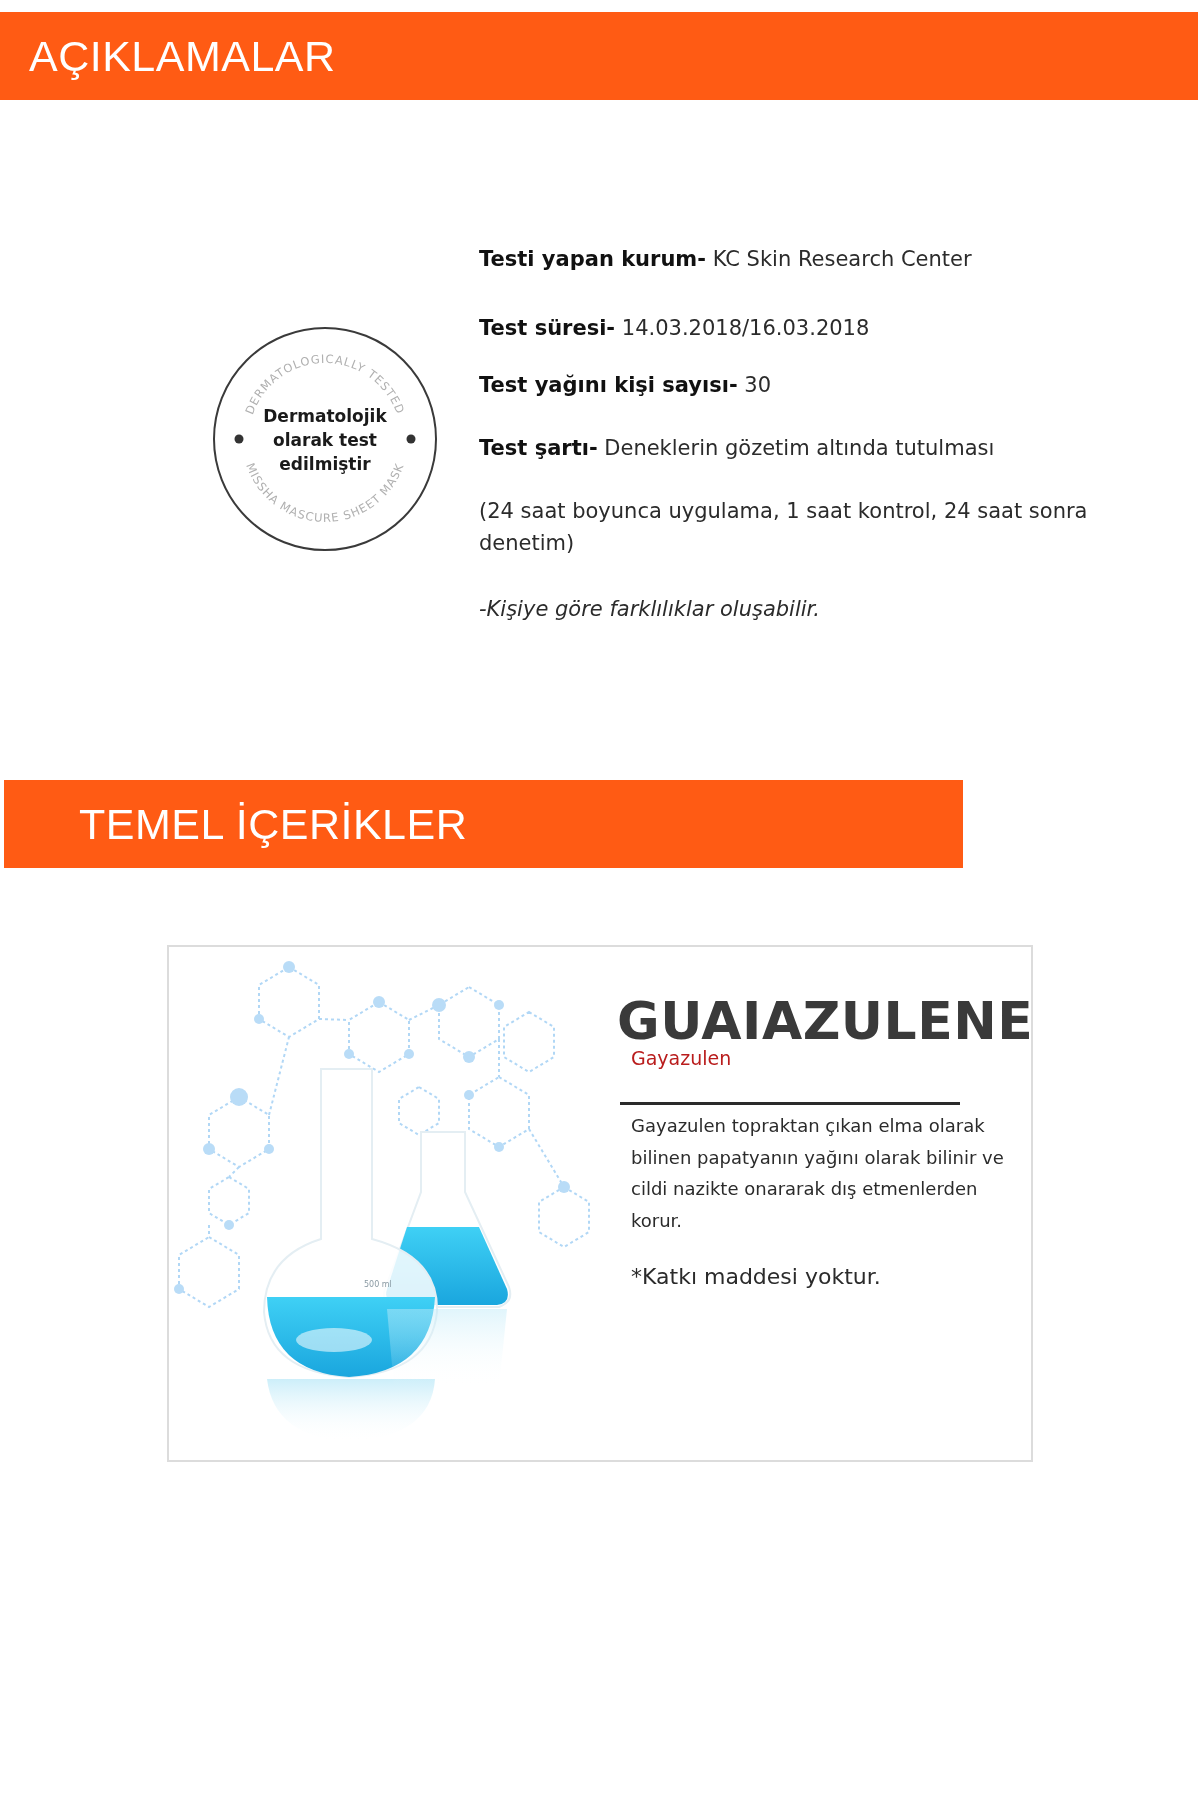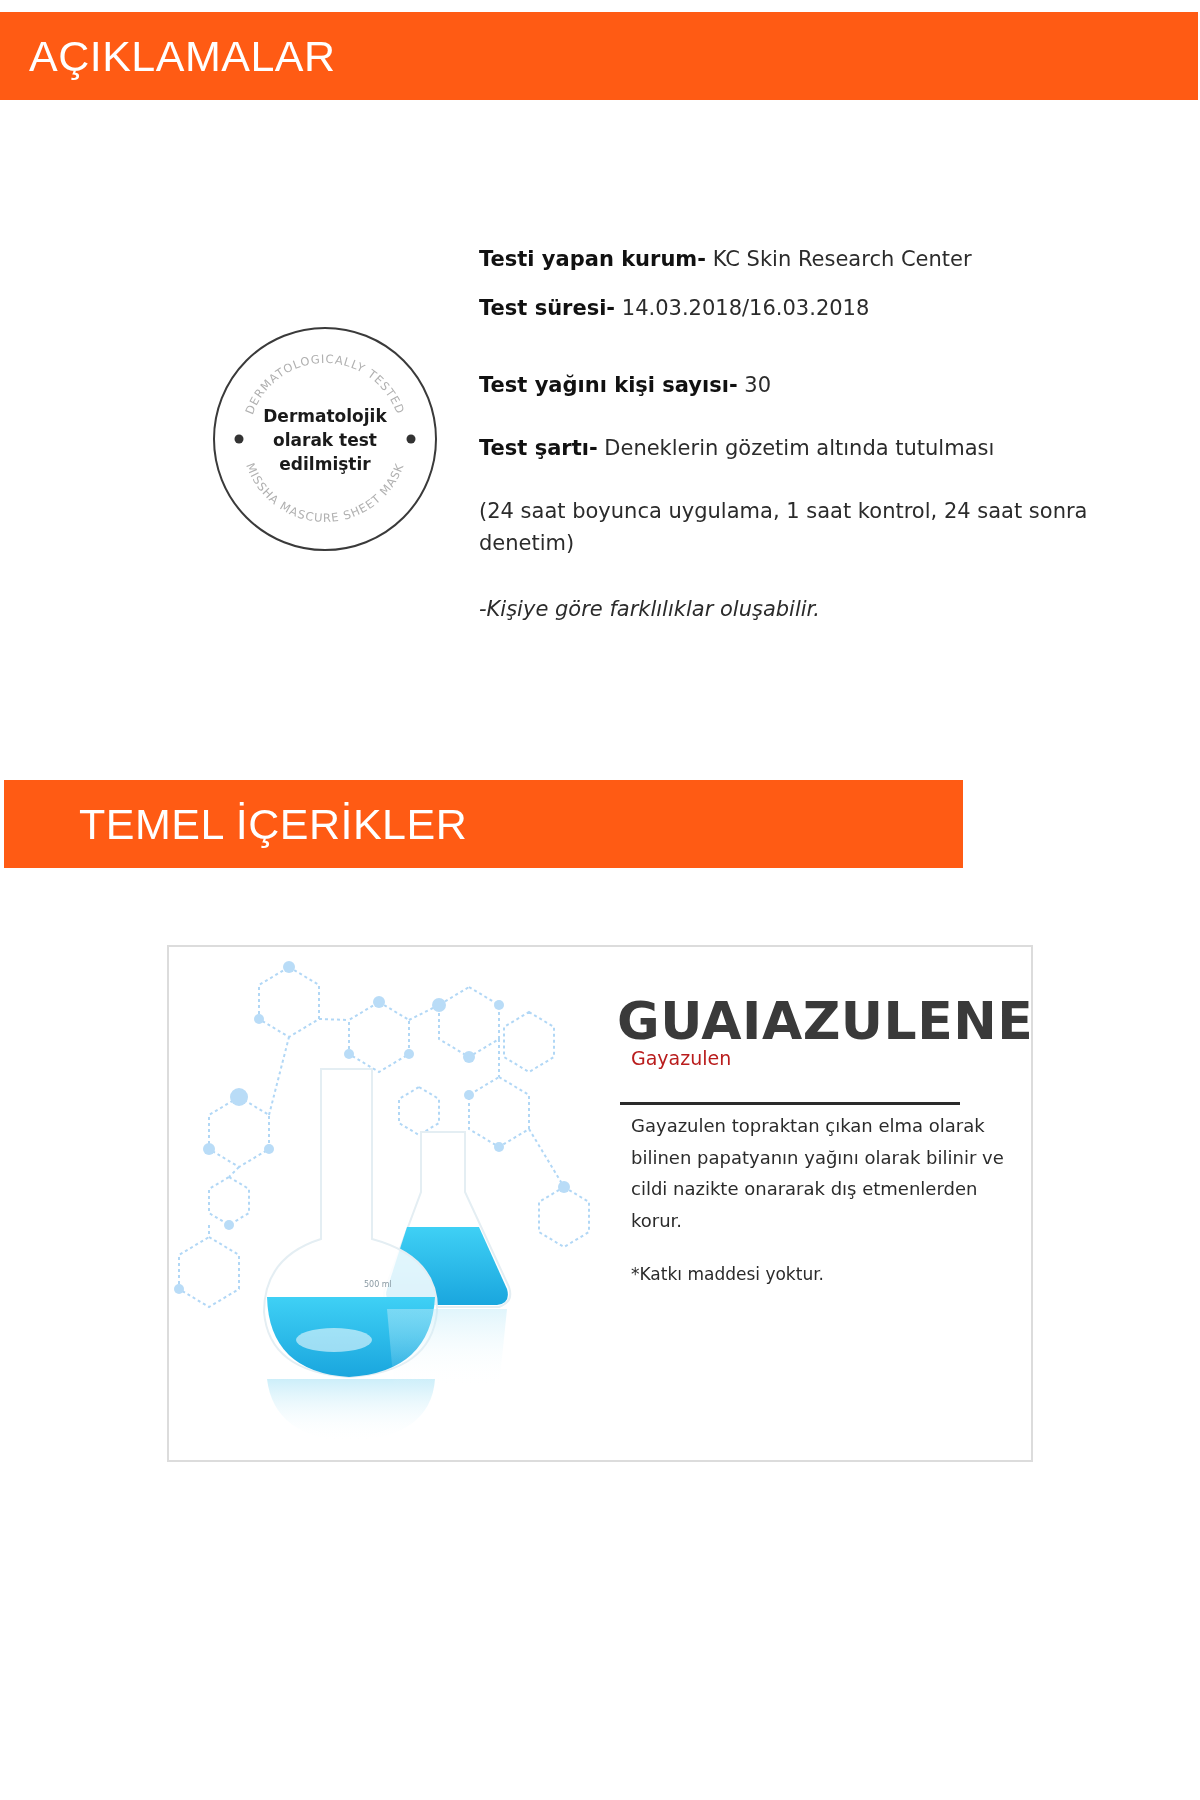--- a/index.html
+++ b/index.html
@@ -30,21 +30,21 @@
     #ingredient-card { position: absolute; left: 167px; top: 945px; width: 862px; height: 513px;
                        border: 2px solid #dcdcdc; background: #fff; overflow: hidden; }
     #illustration { position: absolute; left: 0; top: 0; width: 470px; height: 626px; }
     #illustration svg { display: block; }
     #ing-title { position: absolute; left: 448px; top: 44px; font-family: "DejaVu Sans", sans-serif;
                  font-weight: bold; font-size: 52px; color: #3a3a3a; letter-spacing: 0.5px; }
     #ing-subtitle { position: absolute; left: 462px; top: 100px; font-size: 19px; color: #b91c1c; }
     #ing-rule { position: absolute; left: 451px; top: 155px; width: 340px; height: 3px; background: #2a2a2a; }
     #ing-desc { position: absolute; left: 462px; top: 163px; width: 380px; font-size: 18px;
                 line-height: 31.5px; color: #2b2b2b; }
-    #ing-note { position: absolute; left: 462px; top: 317px; font-size: 17px; color: #2b2b2b; }
+    #ing-note { position: absolute; left: 462px; top: 317px; font-size: 22px; color: #2b2b2b; }
   </style>
 </head>
 <body>
 
 <div id="bar-1" class="section-bar">
   <span class="bar-title">AÇIKLAMALAR</span>
 </div>
 
 <div id="badge">
   <svg viewBox="0 0 226 226">
@@ -64,21 +64,21 @@
     <text x="113" y="96" text-anchor="middle" font-family="DejaVu Sans, sans-serif" font-weight="bold" font-size="17" fill="#1a1a1a">Dermatolojik</text>
     <text x="113" y="120" text-anchor="middle" font-family="DejaVu Sans, sans-serif" font-weight="bold" font-size="17" fill="#1a1a1a">olarak test</text>
     <text x="113" y="144" text-anchor="middle" font-family="DejaVu Sans, sans-serif" font-weight="bold" font-size="17" fill="#1a1a1a">edilmiştir</text>
   </svg>
 </div>
 
 <div id="test-info">
   <div class="info-line" style="top:0px">
     <b>Testi yapan kurum-</b><span> KC Skin Research Center</span>
   </div>
-  <div class="info-line" style="top:49px">
+  <div class="info-line" style="top:69px">
     <b>Test süresi-</b><span> 14.03.2018/16.03.2018</span>
   </div>
   <div class="info-line" style="top:126px">
     <b>Test yağını kişi sayısı-</b><span> 30</span>
   </div>
   <div class="info-line" style="top:189px">
     <b>Test şartı-</b><span> Deneklerin gözetim altında tutulması</span>
   </div>
   <div class="info-note" style="top:248px">(24 saat boyunca uygulama, 1 saat kontrol, 24 saat sonra denetim)</div>
   <div class="info-italic" style="top:350px">-Kişiye göre farklılıklar oluşabilir.</div>

